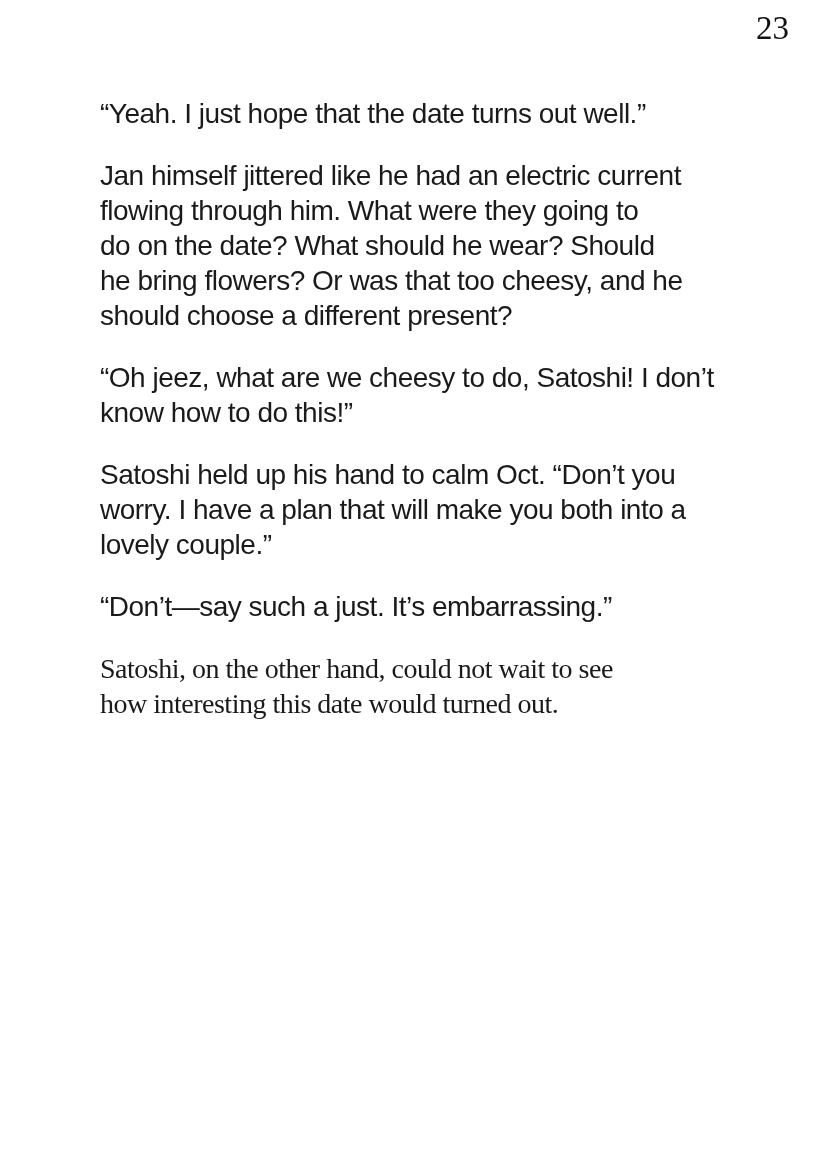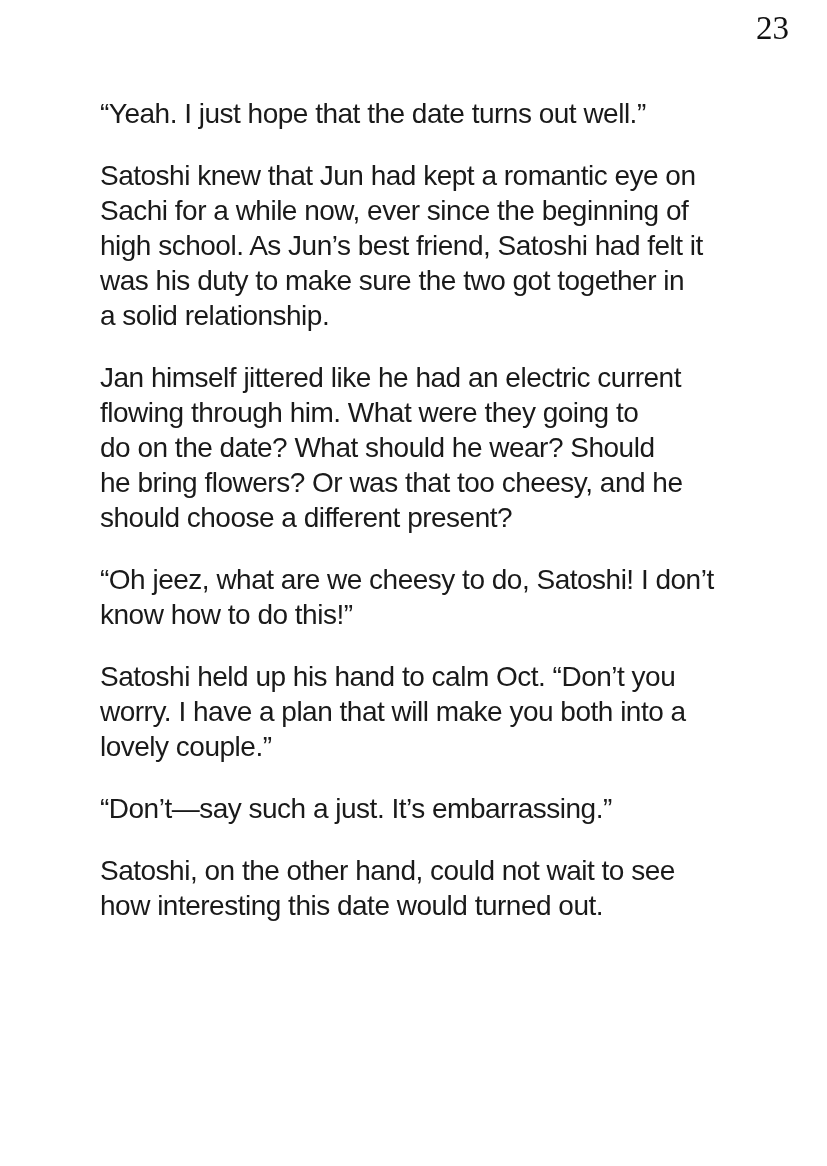--- a/index.html
+++ b/index.html
@@ -33,34 +33,30 @@
   }
   .para {
     margin: 0 0 27px 0;
     font-size: 28px;
     letter-spacing: -0.5px;
     line-height: 35px;
     white-space: pre-line;
   }
   .para:last-child {
     margin-bottom: 16px;
+    font-family: Liberation Serif, serif;
   }
 </style>
 </head>
 <body>
 
 <div class="page" style="background: rgb(255, 255, 255);">
   <div class="page-number">23</div>
   <main class="body-text" style="color: rgb(26, 26, 26);">
       <p class="para">“Yeah. I just hope that the date turns out well.”</p>
-      <p class="para">Satoshi knew that Jun had kept a romantic eye on
-Sachi for a while now, ever since the beginning of
-high school. As Jun’s best friend, Satoshi had felt it
-was his duty to make sure the two got together in
-a solid relationship.</p>
       <p class="para">Jan himself jittered like he had an electric current
 flowing through him. What were they going to
 do on the date? What should he wear? Should
 he bring flowers? Or was that too cheesy, and he
 should choose a different present?</p>
       <p class="para">“Oh jeez, what are we cheesy to do, Satoshi! I don’t
 know how to do this!”</p>
       <p class="para">Satoshi held up his hand to calm Oct. “Don’t you
 worry. I have a plan that will make you both into a
 lovely couple.”</p>

